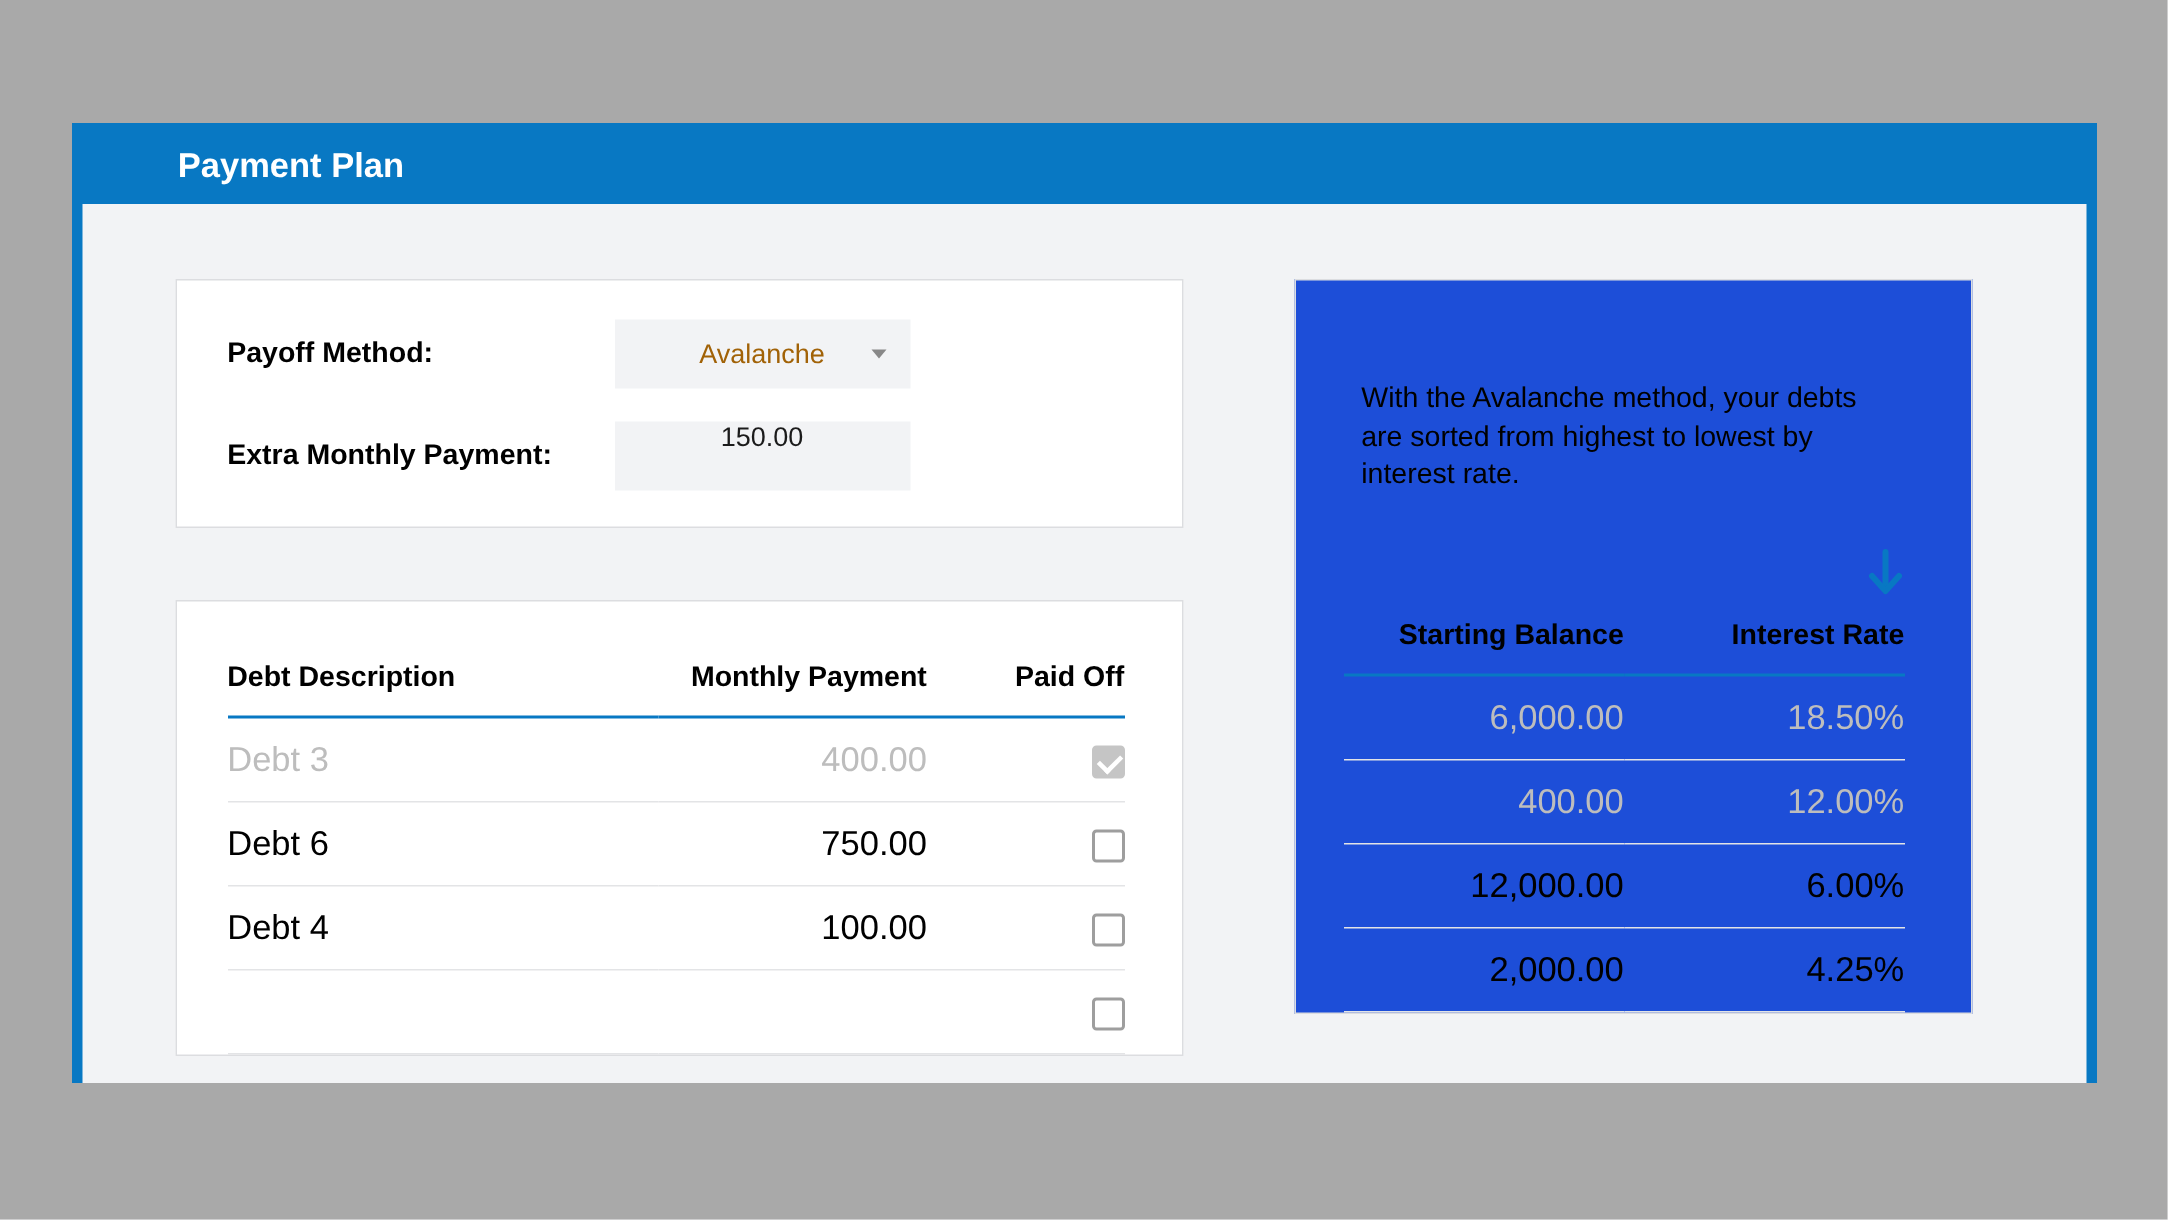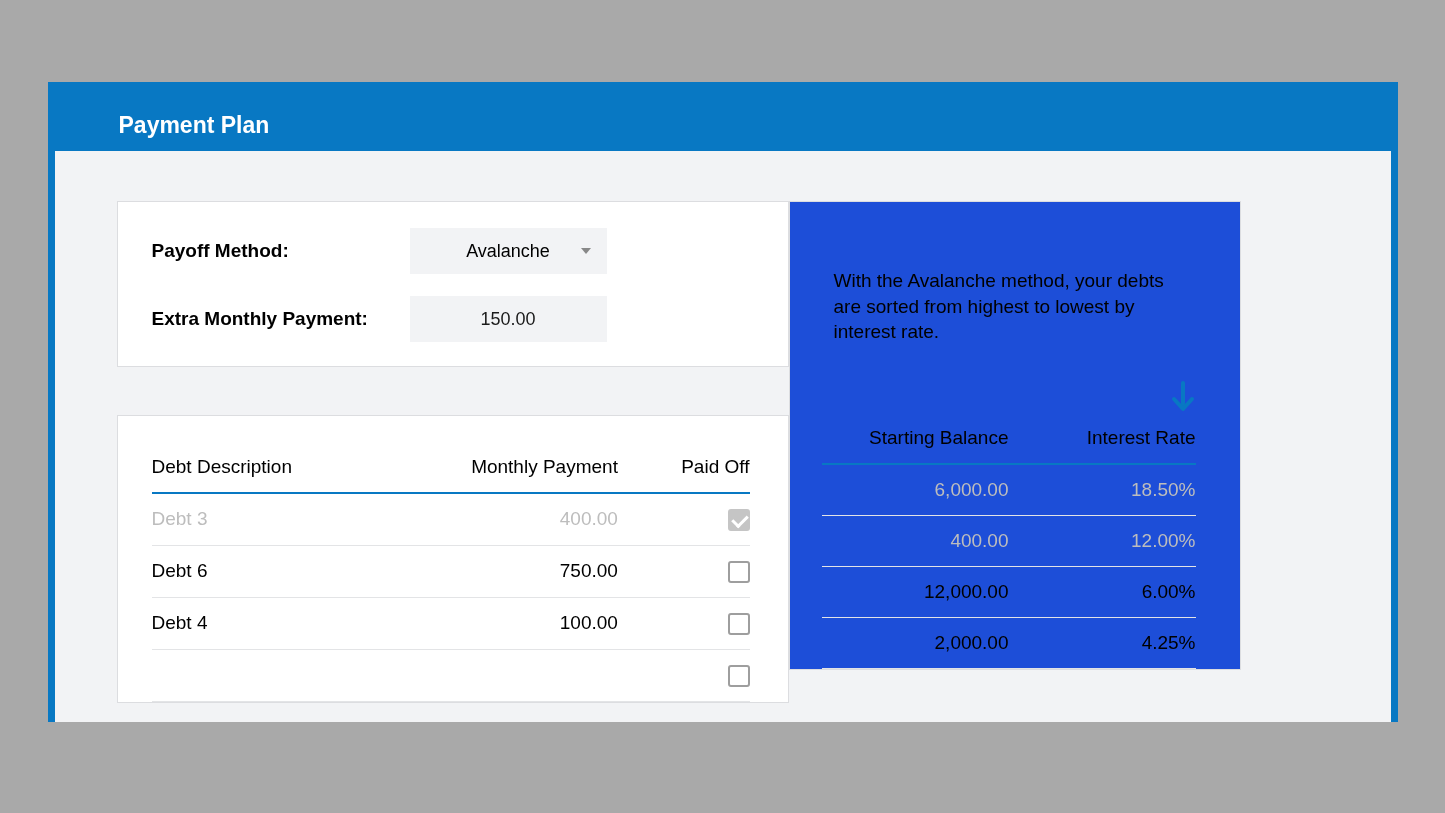--- a/index.html
+++ b/index.html
@@ -13,36 +13,37 @@
       width: 1445px;
       height: 813px;
       display: flex;
       align-items: flex-start;
       justify-content: center;
       padding-top: 82px;
     }
     .app-frame {
       width: 1350px;
       background: #0878c3;
-      padding: 16px 7px 7px 7px;
+      padding: 1px 7px 7px 7px;
       overflow: hidden;
       height: 640px;
     }
     .header {
       padding: 14px 0 12px 64px;
     }
     .header-title {
       color: #fff;
       font-size: 23px;
       font-weight: bold;
     }
     .content-area {
       background: #f2f3f5;
       padding: 50px 62px 0 62px;
       display: flex;
+      gap: 74px;
       height: 590px;
     }
     .left-col {
       flex: 0 0 672px;
     }
     .right-col {
       flex: 0 0 452px;
     }
     .panel {
       background: #fff;
@@ -68,40 +69,40 @@
     }
     .select-box {
       width: 197px;
       height: 46px;
       background: #f2f3f5;
       display: flex;
       align-items: center;
       justify-content: center;
       position: relative;
       font-size: 18px;
-      color: #000000;
+      color: #a16207;
       cursor: pointer;
     }
     .select-caret {
       position: absolute;
       right: 16px;
       top: 50%;
       transform: translateY(-50%);
       width: 0;
       height: 0;
       border-left: 5px solid transparent;
       border-right: 5px solid transparent;
       border-top: 6px solid #888;
     }
     .input-box {
       width: 197px;
       height: 46px;
       background: #f2f3f5;
       display: flex;
-      align-items: center;
+      align-items: flex-start;
       justify-content: center;
       font-size: 18px;
       color: #1b1b1b;
     }
     .info-text {
       font-size: 19px;
       line-height: 1.35;
       color: #000;
     }
     .arrow-down {
@@ -115,34 +116,34 @@
     }
     .table-panel {
       padding: 40px 38px 0 34px;
     }
     .tbl {
       width: 100%;
       border-collapse: collapse;
     }
     .tbl th {
       text-align: left;
-      font-weight: normal;
+      font-weight: bold;
       font-size: 19px;
       padding-bottom: 14px;
       color: #000;
     }
     .tbl th.right, .tbl td.right {
       text-align: right;
     }
     .header-underline td, .header-underline th {
       border-bottom: 2px solid #0878c3;
     }
     .tbl tbody tr td {
       padding: 14px 0;
-      font-size: 19px;
+      font-size: 23px;
       border-bottom: 1px solid #e3e4e6;
     }
     .tbl tbody tr.paid td {
       color: #bdbdbd;
     }
     .checkbox {
       display: inline-block;
       width: 22px;
       height: 22px;
       border: 2px solid #9e9e9e;

